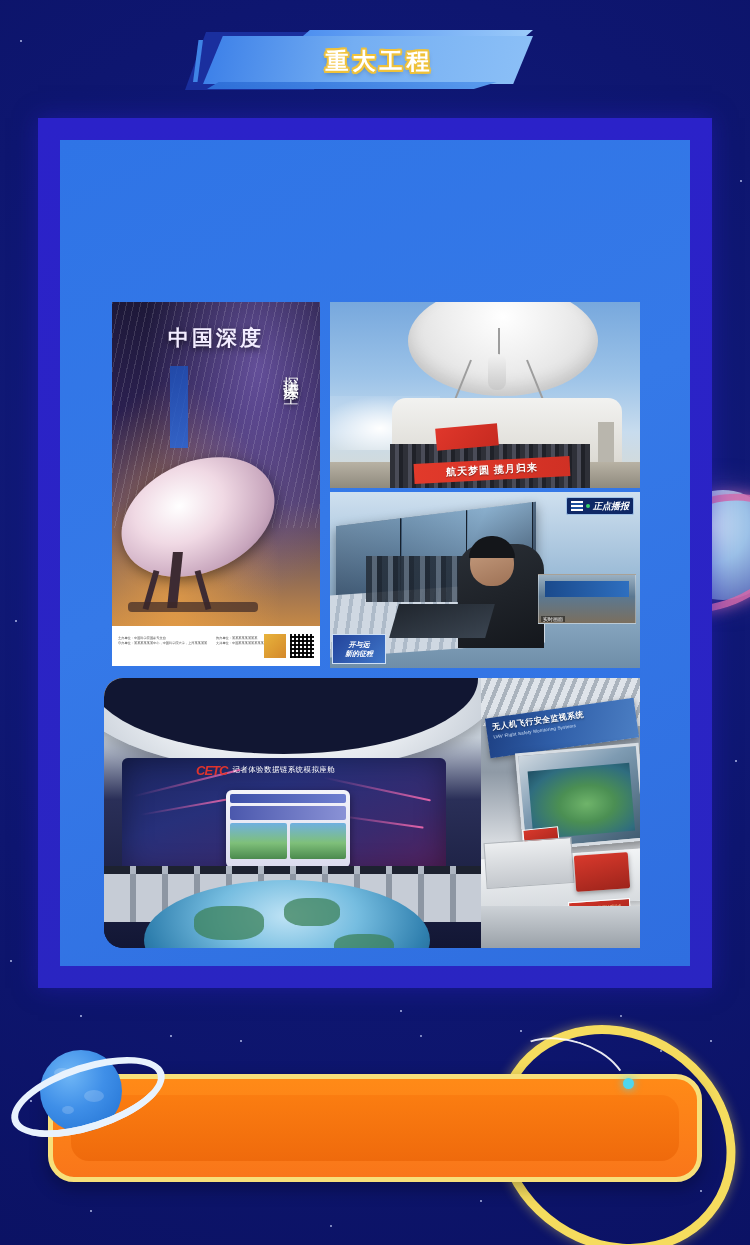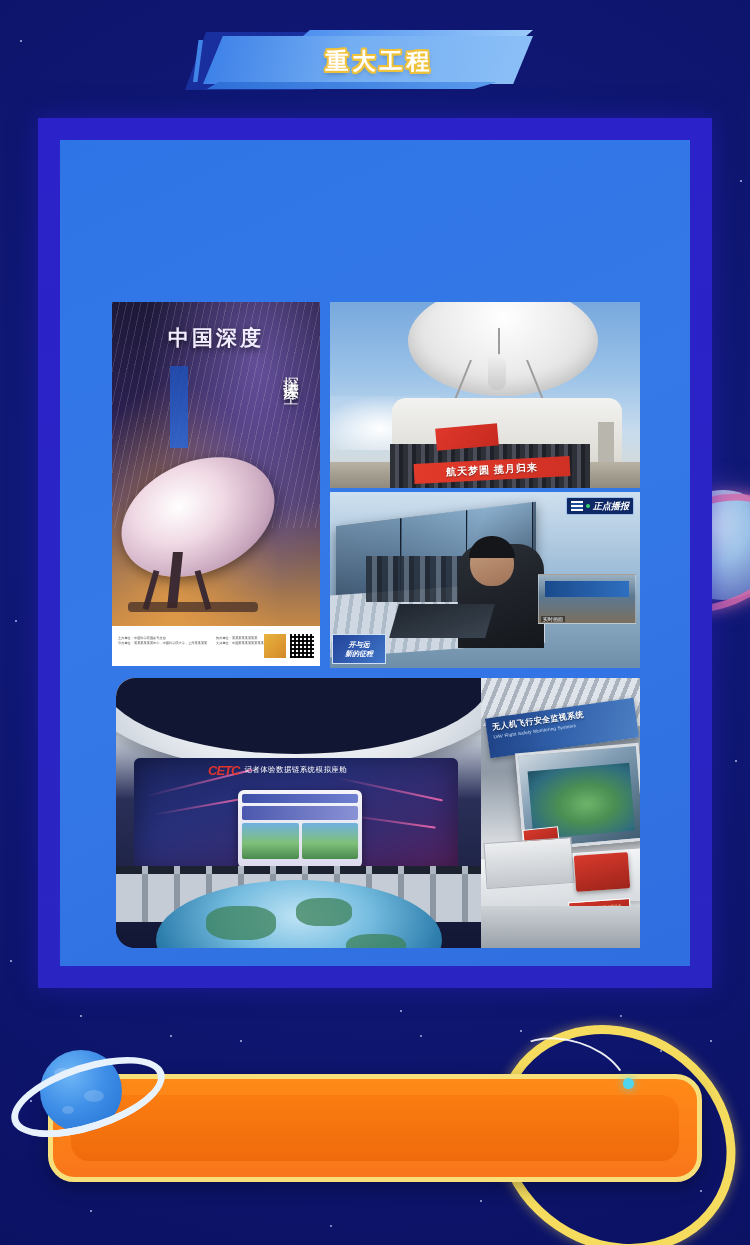--- a/index.html
+++ b/index.html
@@ -162,21 +162,21 @@
     clip-path:polygon(0 0,100% 0,97% 100%,0 100%);
     display:flex;align-items:center;}
   .tv-captext{font-size:10.5px;color:#ffffff;font-weight:bold;margin-left:44px;letter-spacing:.5px;
     text-shadow:0 1px 2px rgba(20,60,120,.8);}
   .tv-caplogo{position:absolute;left:2px;bottom:4px;width:52px;height:28px;
     background:linear-gradient(135deg,#23439a,#3f76c9);border:1px solid #cfe0f5;
     display:flex;flex-direction:column;justify-content:center;align-items:center;}
   .tv-caplogo span{font-size:7px;color:#fff;font-weight:bold;font-style:italic;line-height:9px;}
 
   
-  .ph-cmd{left:116px;top:678px;width:416px;height:270px;border-radius:19px;}
+  .ph-cmd{left:104px;top:678px;width:416px;height:270px;border-radius:19px;}
   .cmd-bg{position:absolute;inset:0;background:linear-gradient(180deg,#e9edf2 0%,#c8d1db 22%,#2a2f58 45%,#121634 100%);}
   .cmd-ceiling{position:absolute;left:-40px;top:-96px;width:440px;height:190px;border-radius:50%;
     background:radial-gradient(ellipse at 50% 60%, #ffffff 0%, #e6eaef 45%, #b9c2cd 80%, #8f99a6 100%);
     box-shadow:0 6px 14px rgba(0,0,0,.25);}
   .cmd-ceiling2{position:absolute;left:-14px;top:-74px;width:388px;height:150px;border-radius:50%;
     background:#111632;}
   .cmd-wall{position:absolute;left:18px;top:80px;width:324px;height:118px;
     background:linear-gradient(160deg,#1b2560 0%,#27307a 35%,#3a2a6e 70%,#57205c 100%);
     border-radius:6px;box-shadow:inset 0 0 30px rgba(0,0,0,.4);}
   .cmd-streak{position:absolute;background:linear-gradient(90deg,rgba(255,90,160,.0),rgba(255,110,180,.85));

